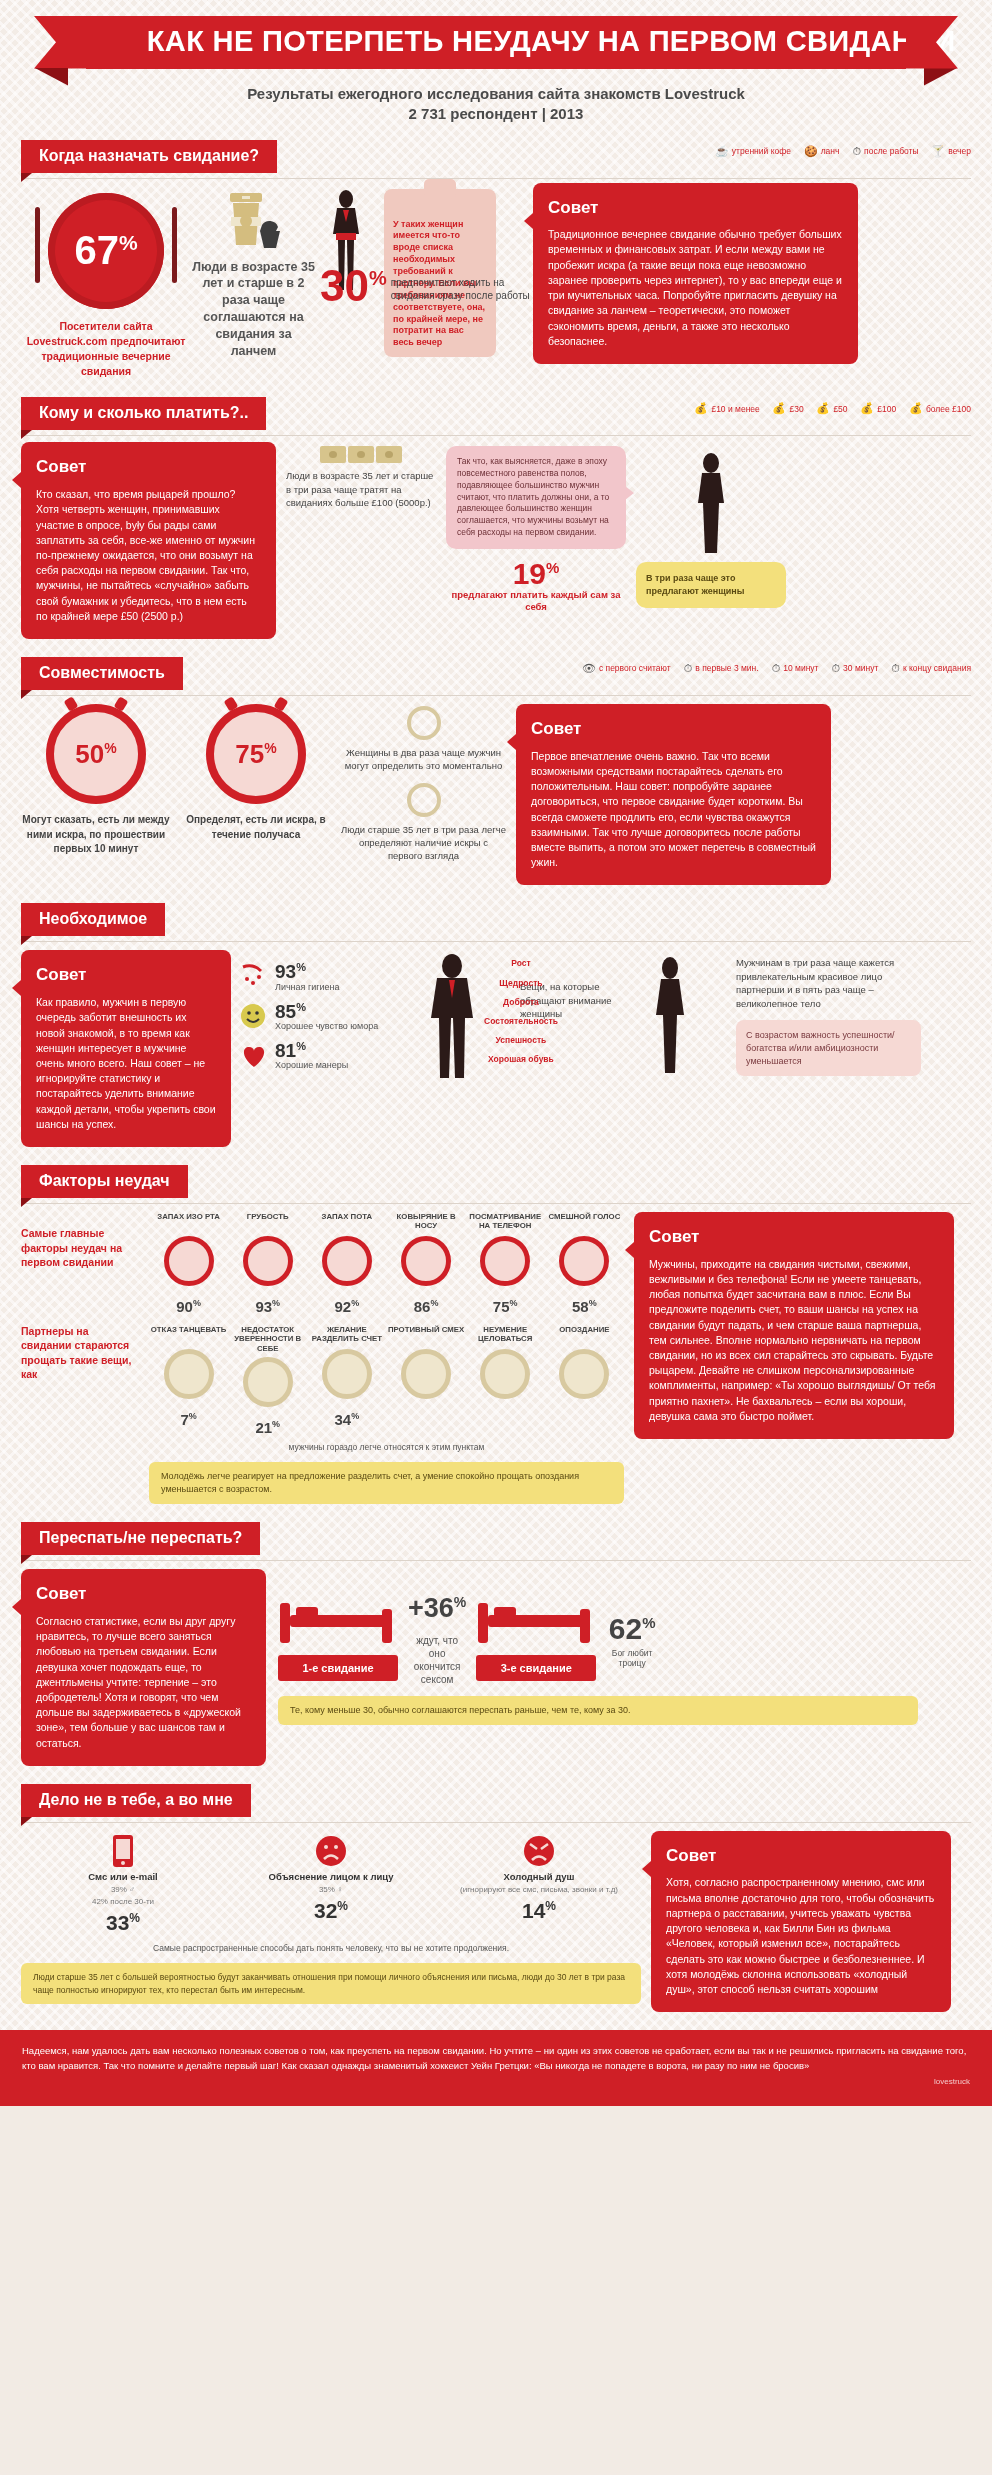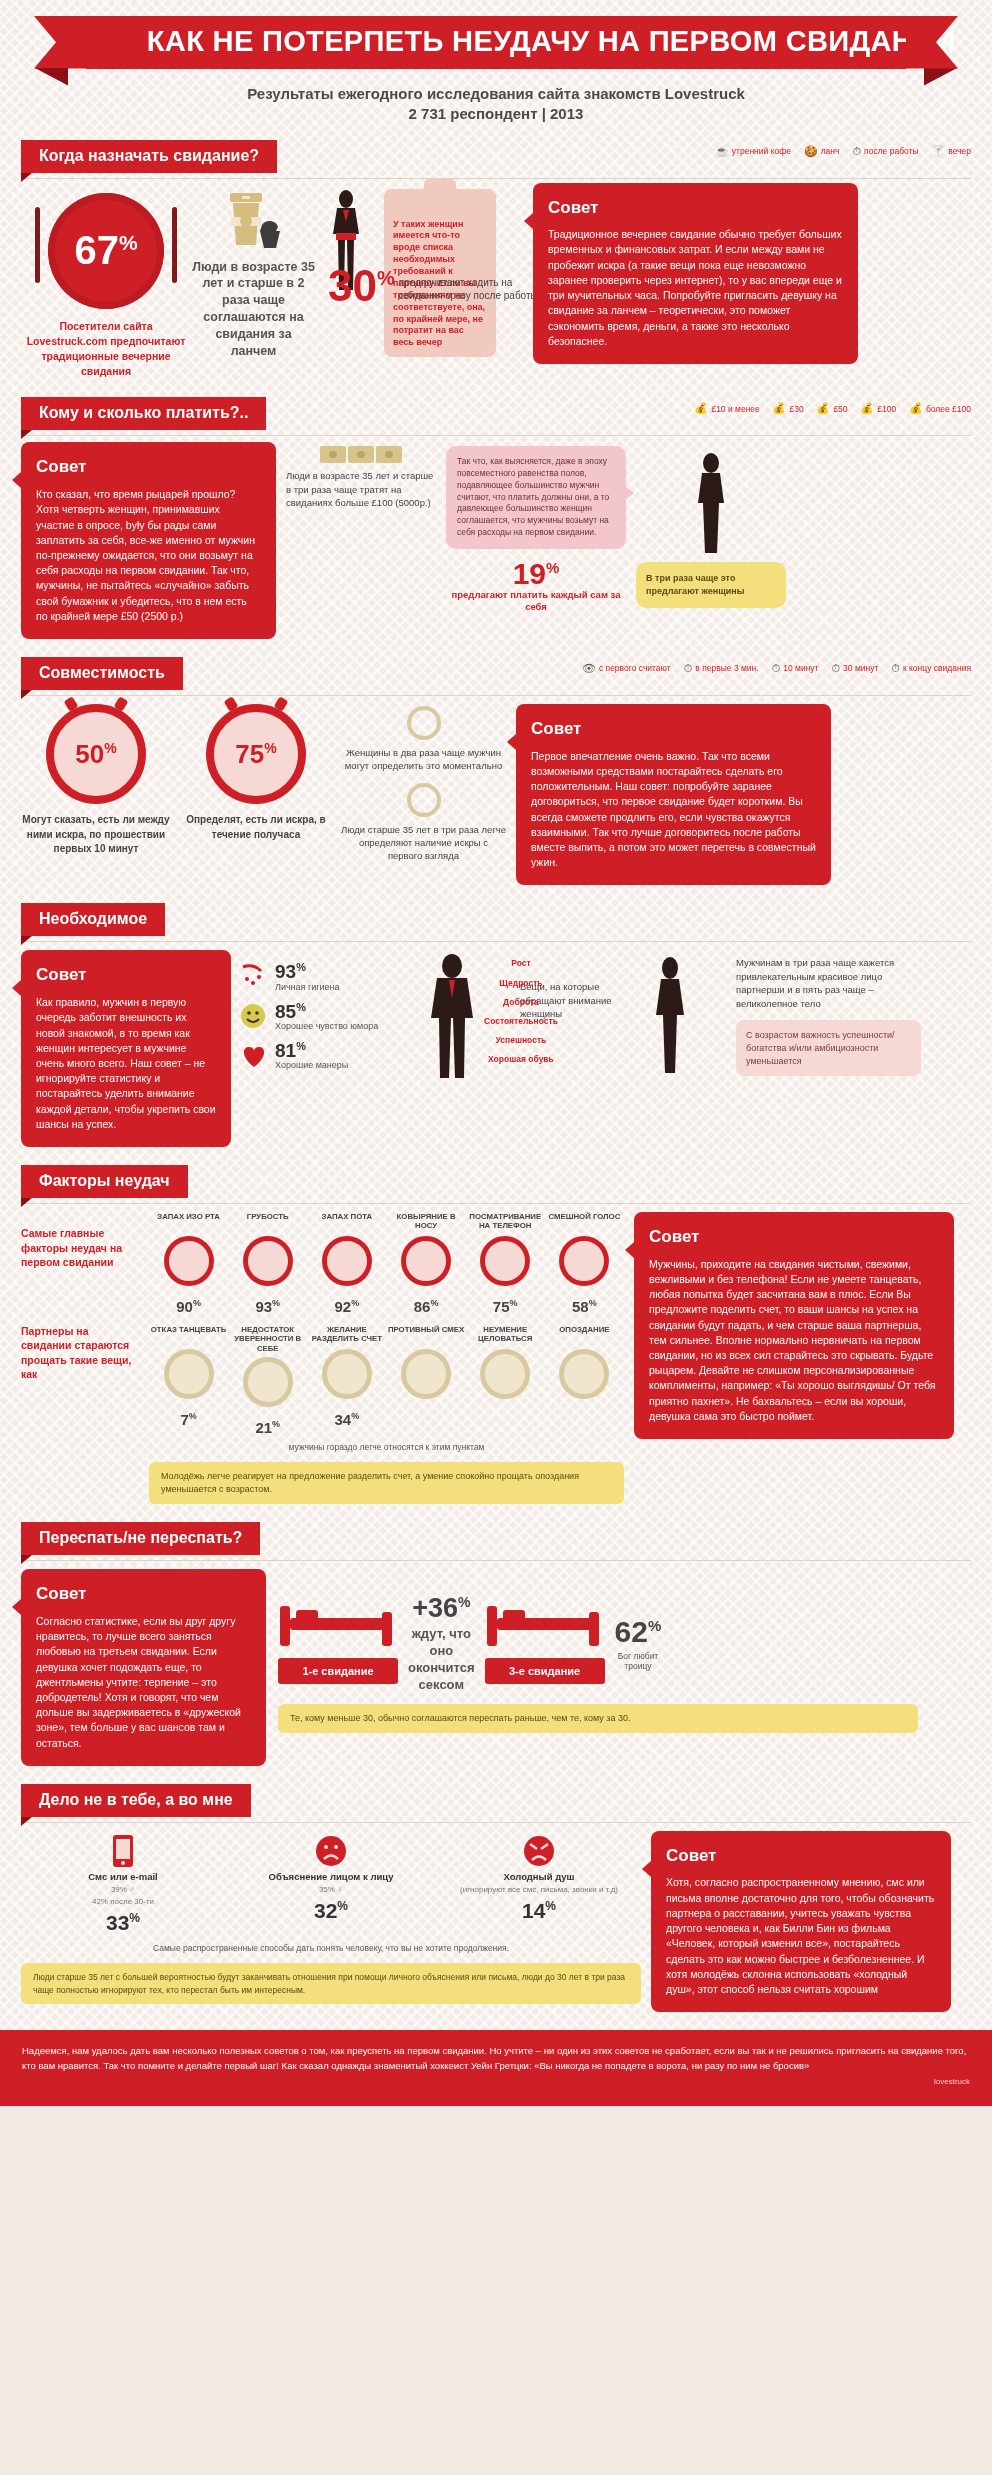--- a/index.html
+++ b/index.html
@@ -104,21 +104,21 @@
   .s1col2 .cap { font-size:12.5px; color:#555; font-weight:600; line-height:1.35; margin-top:8px;}
   .s1col3 { width:205px; position:relative; padding-top:6px;}
   .silhouette-w { width:40px; height:105px; margin-left:10px; }
   .clip {
     position:absolute; left:68px; top:6px; width:112px; min-height:118px;
     background:#f0c9bf; border-radius:8px; padding:30px 9px 8px 9px;
   }
   .clip .clipnub { position:absolute; left:40px; top:-10px; width:32px; height:20px;
     background:#f0c9bf; border-radius:5px;}
   .clip p { color:#cf1f26; font-size:9px; font-weight:bold; line-height:1.32; }
-  .thirty { position:absolute; left:12px; bottom:-6px; display:flex; align-items:flex-start; }
+  .thirty { position:absolute; left:4px; bottom:-6px; display:flex; align-items:flex-start; }
   .thirty .n { color:#cf1f26; font-size:44px; font-weight:bold; line-height:.82; }
   .thirty .n sup { font-size:20px; }
   .thirty .t { font-size:10px; color:#444; width:150px; margin-left:4px; align-self:flex-end;
               line-height:1.3; margin-bottom:2px;}
   .s1tip { width:325px; margin-left:12px; }
 
   
   .s2 { display:flex; align-items:flex-start; gap:10px; padding-top:6px; }
   .s2tip { width:255px; }
   .s2mid { width:185px; text-align:center; padding-top:4px;}
@@ -202,21 +202,21 @@
   
   .s6{display:flex;align-items:flex-start;gap:12px;padding-top:8px;}
   .s6tip{width:245px;}
   .s6mid{width:380px;display:flex;align-items:center;gap:10px;padding-top:24px;}
   .bed{width:120px;position:relative;}
   .bedlabel{background:#cf1f26;color:#fff;font-size:11px;font-weight:bold;
     text-align:center;padding:7px 4px;border-radius:3px;margin-top:4px;}
   .plus36{text-align:center;width:86px;}
   .plus36 .n{font-size:27px;font-weight:bold;color:#444;}
   .plus36 .n sup{font-size:14px;}
-  .plus36 .c{font-size:13px;color:#555;line-height:1.3;margin-top:2px;font-weight:bold;}
+  .plus36 .c{font-size:10px;color:#555;line-height:1.3;margin-top:10px;}
   .p62{text-align:center;width:90px;}
   .p62 .n{font-size:30px;font-weight:bold;color:#444;}
   .p62 .n sup{font-size:15px;}
   .p62 .c{font-size:8.5px;color:#555;margin-top:2px;}
 
   
   .s7{display:flex;align-items:flex-start;gap:10px;padding-top:8px;}
   .s7left{width:620px;}
   .s7items{display:flex;align-items:flex-start;gap:4px;}
   .s7item{flex:1;text-align:center;}

